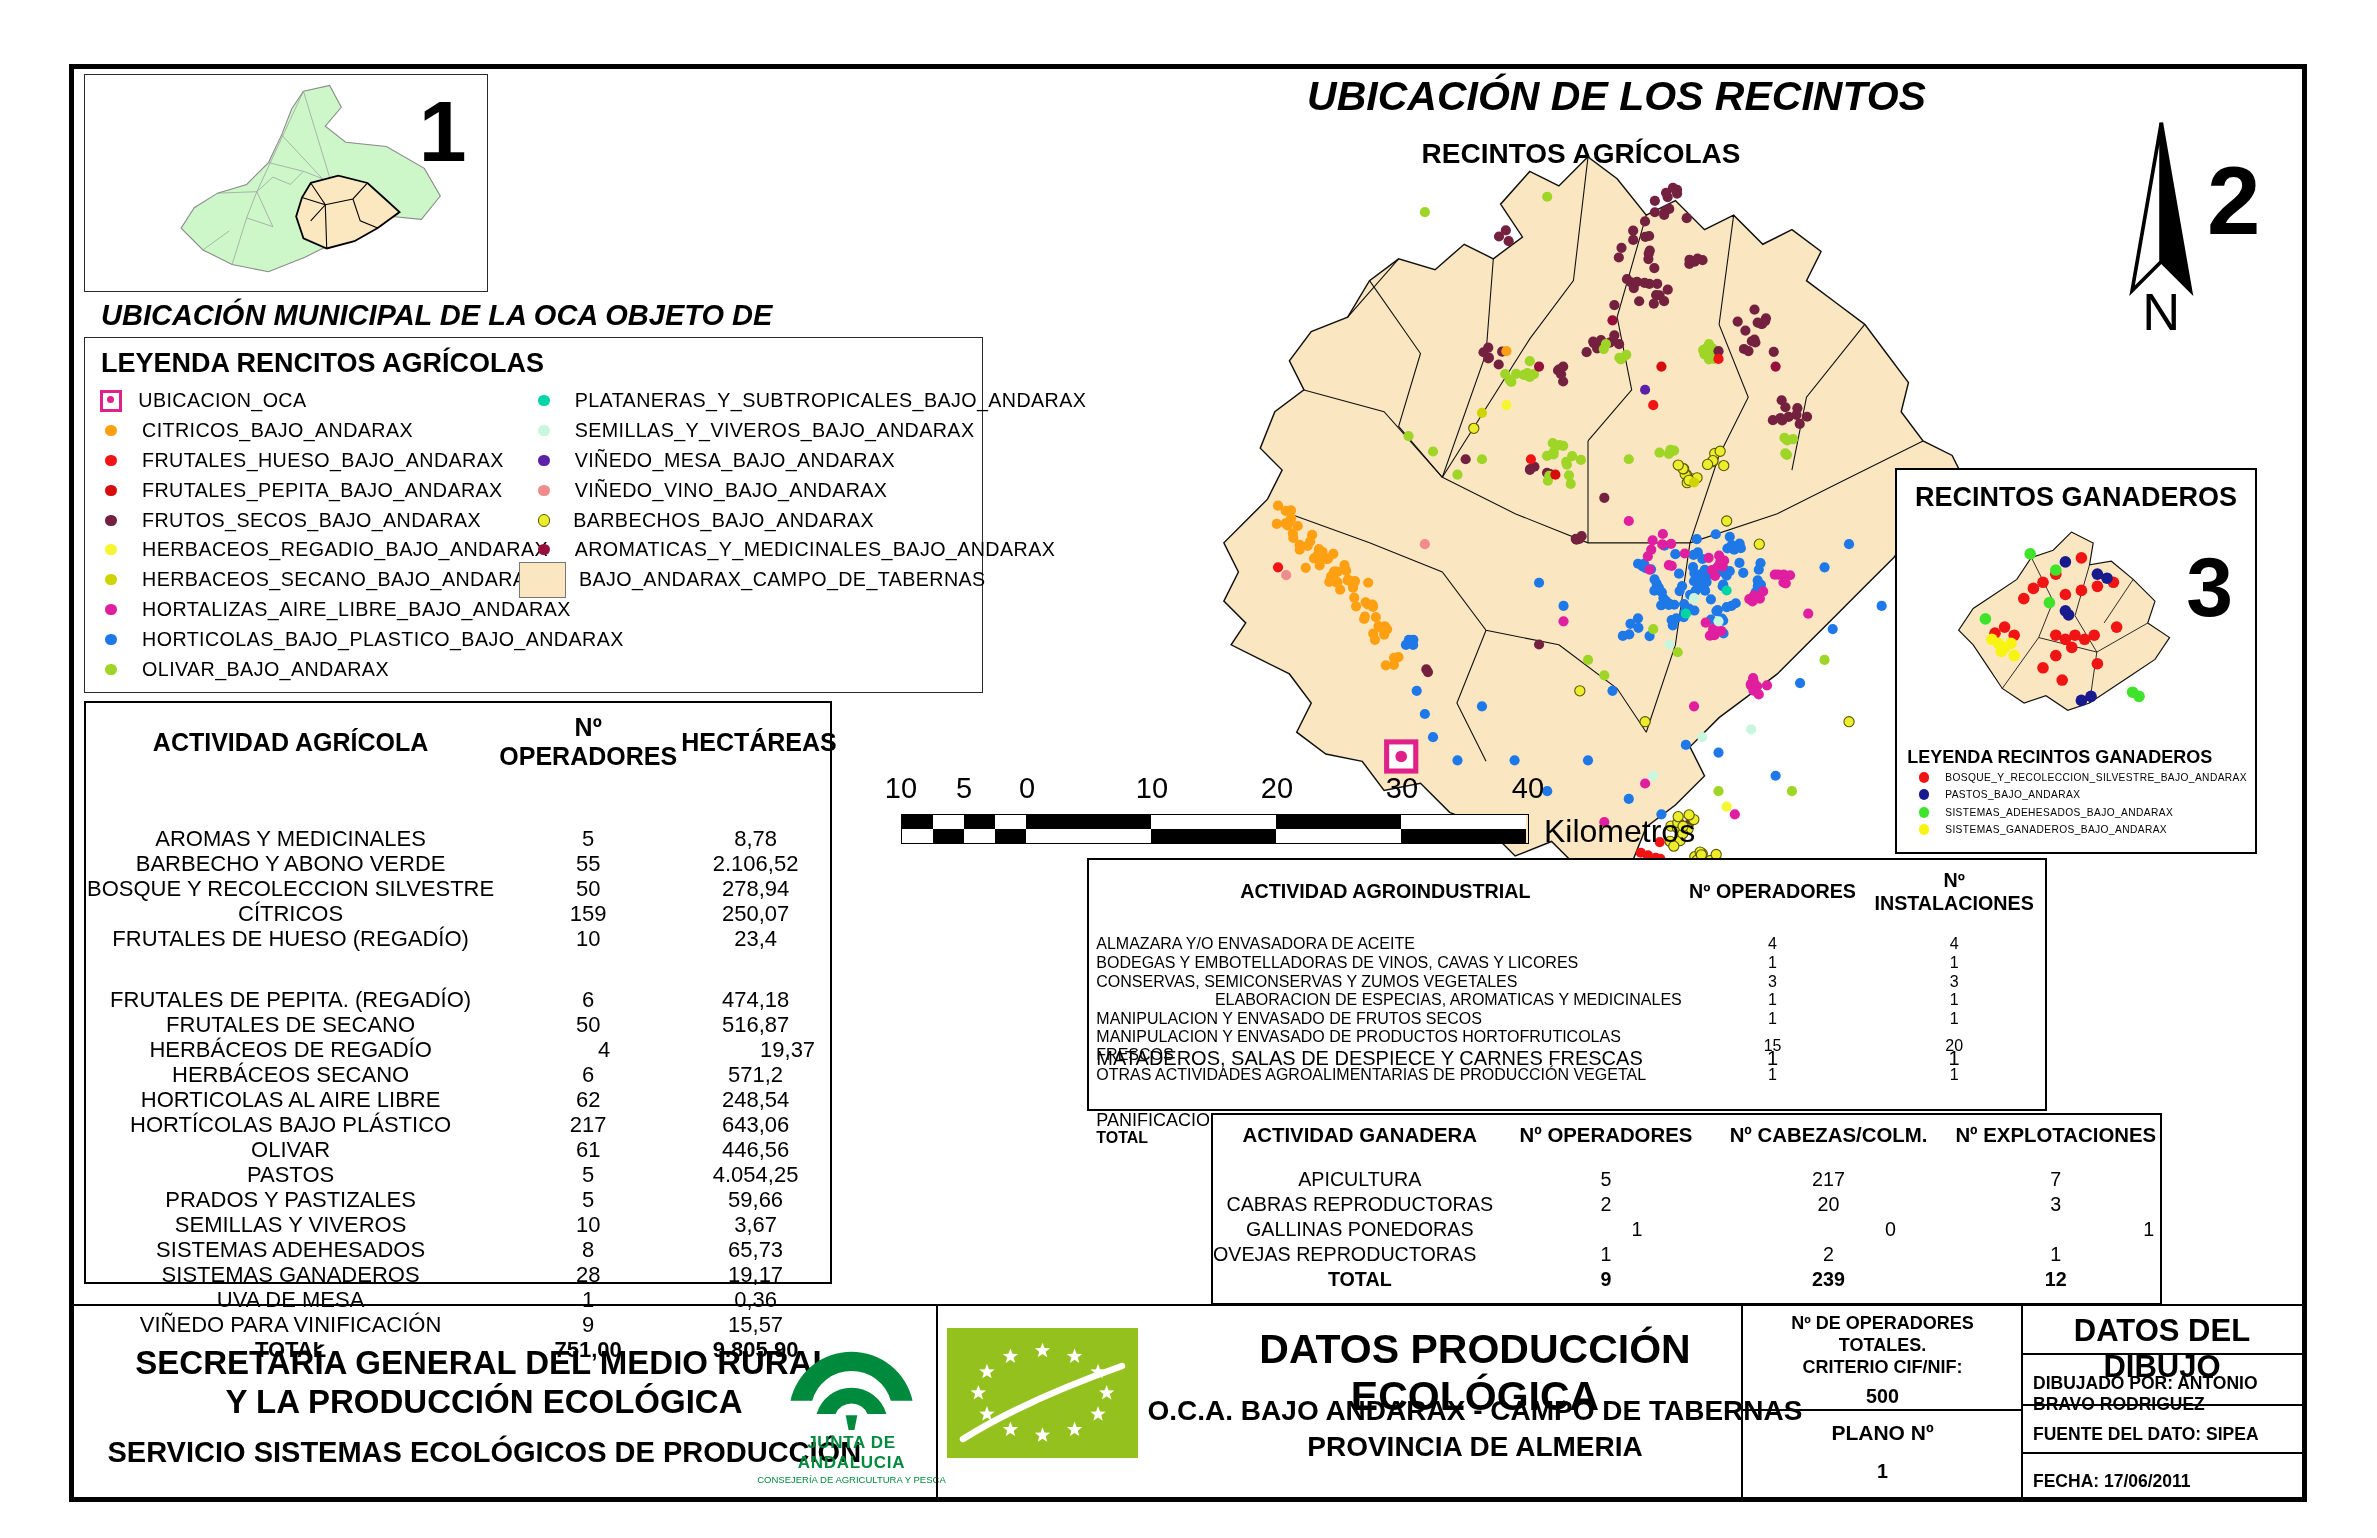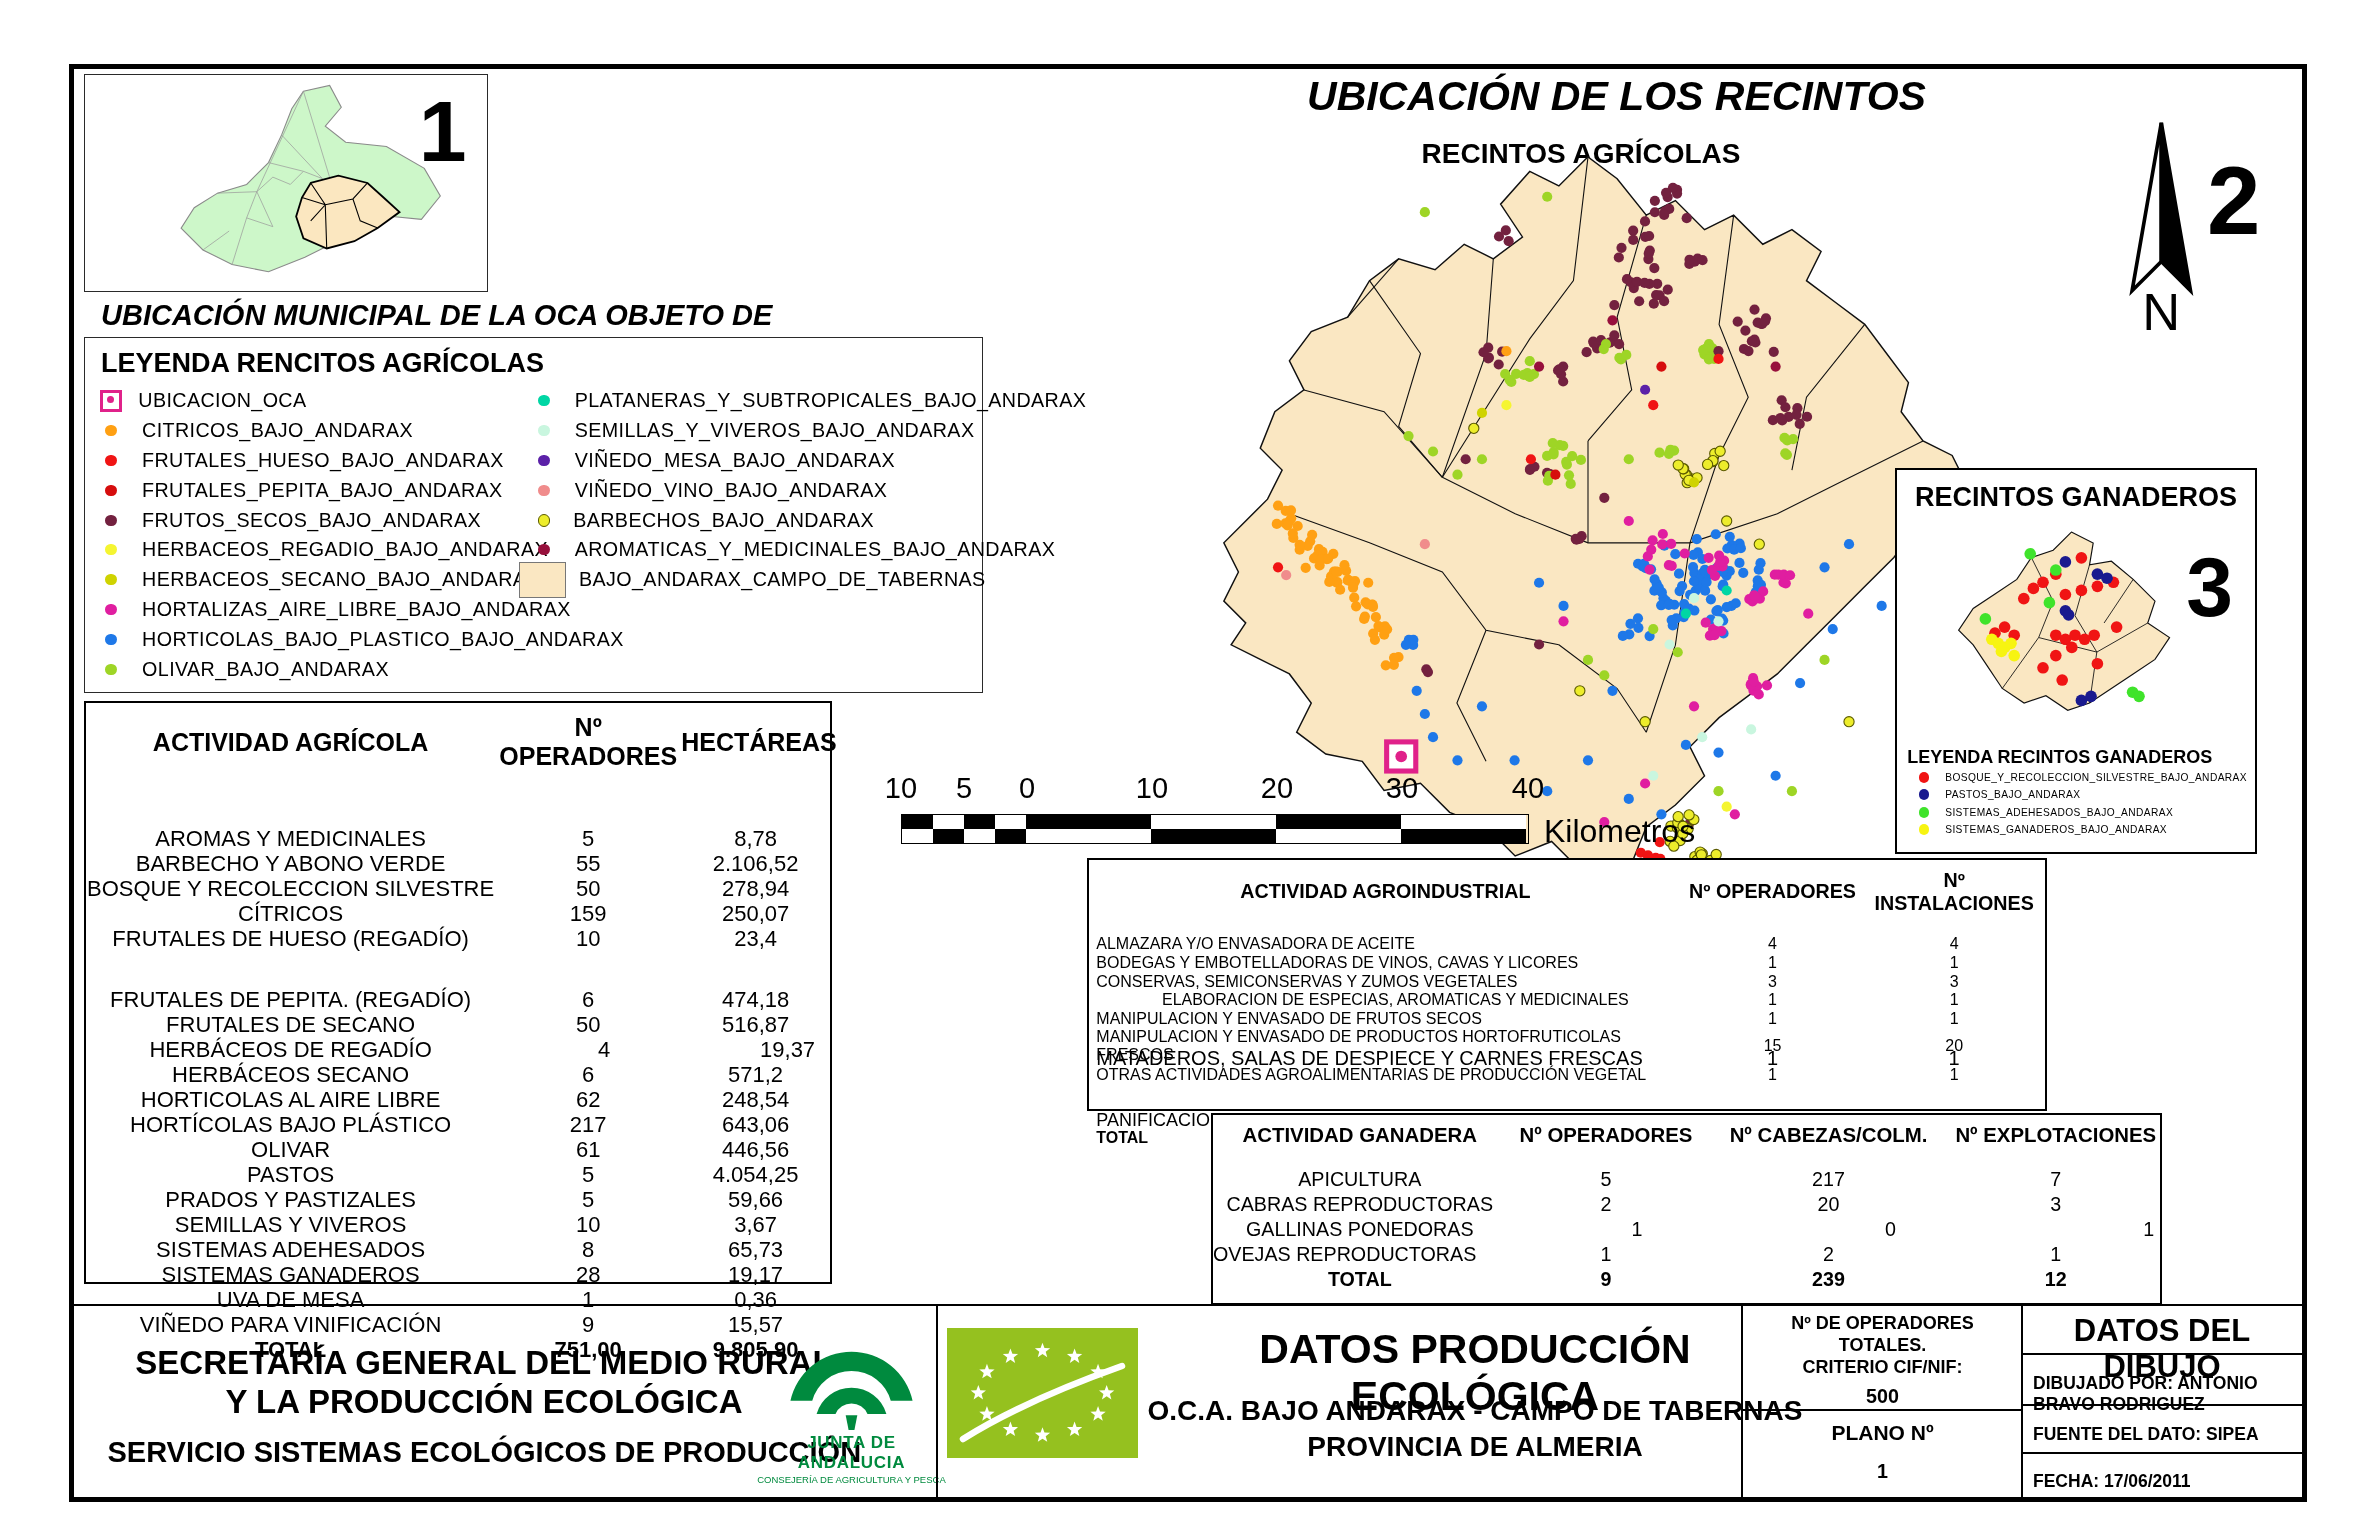--- a/index.html
+++ b/index.html
@@ -888,21 +888,21 @@
         <div style="text-align: left; padding-left: 7.3px;">BODEGAS Y EMBOTELLADORAS DE VINOS, CAVAS Y LICORES</div>
         <div style="text-align: center;">1</div>
         <div style="text-align: center;">1</div>
       </div>
       <div class="trow" style="height: 18.6px; font-size: 16px;">
         <div style="text-align: left; padding-left: 7.3px;">CONSERVAS, SEMICONSERVAS Y ZUMOS VEGETALES</div>
         <div style="text-align: center;">3</div>
         <div style="text-align: center;">3</div>
       </div>
       <div class="trow" style="height: 18.6px; font-size: 16px;">
-        <div style="text-align: center; padding-left: 20px;">ELABORACION DE ESPECIAS, AROMATICAS Y MEDICINALES</div>
+        <div style="text-align: right; padding-left: 20px;">ELABORACION DE ESPECIAS, AROMATICAS Y MEDICINALES</div>
         <div style="text-align: center;">1</div>
         <div style="text-align: center;">1</div>
       </div>
       <div class="trow" style="height: 18.6px; font-size: 16px;">
         <div style="text-align: left; padding-left: 7.3px;">MANIPULACION Y ENVASADO DE FRUTOS SECOS</div>
         <div style="text-align: center;">1</div>
         <div style="text-align: center;">1</div>
       </div>
       <div class="trow" style="height: 18.6px; font-size: 16px;">
         <div style="text-align: left; padding-left: 7.3px;">MANIPULACION Y ENVASADO DE PRODUCTOS HORTOFRUTICOLAS FRESCOS</div>

